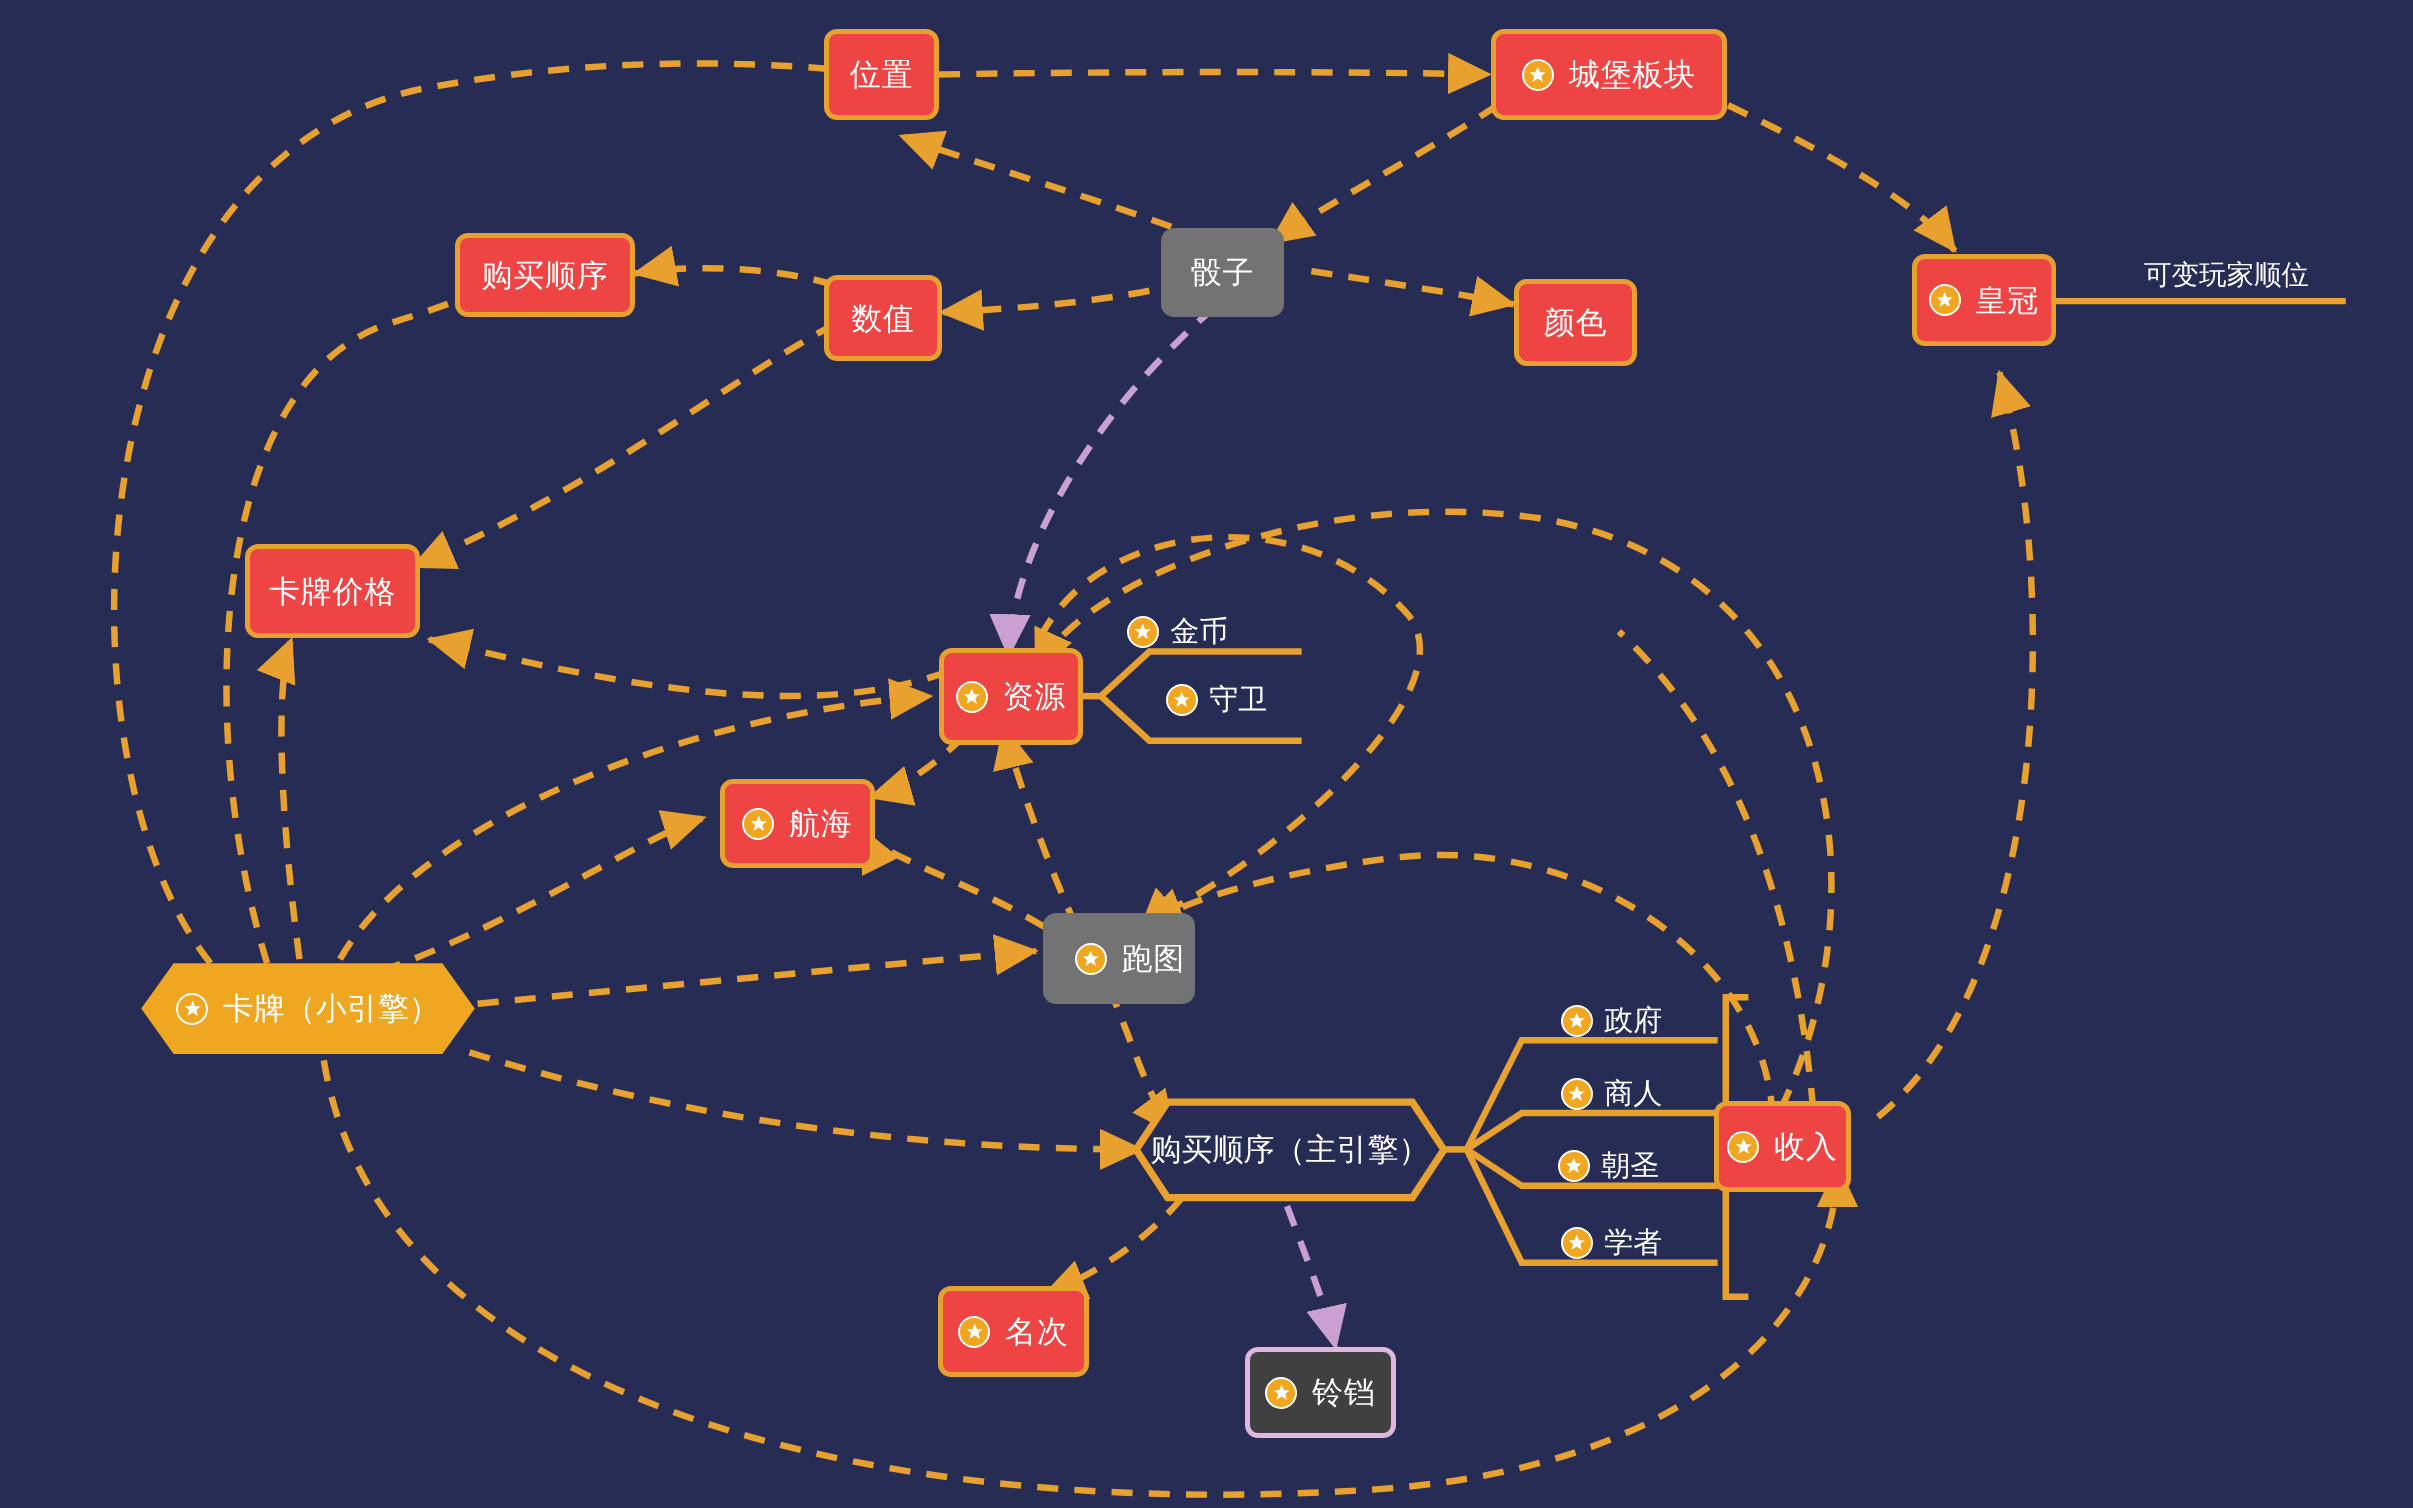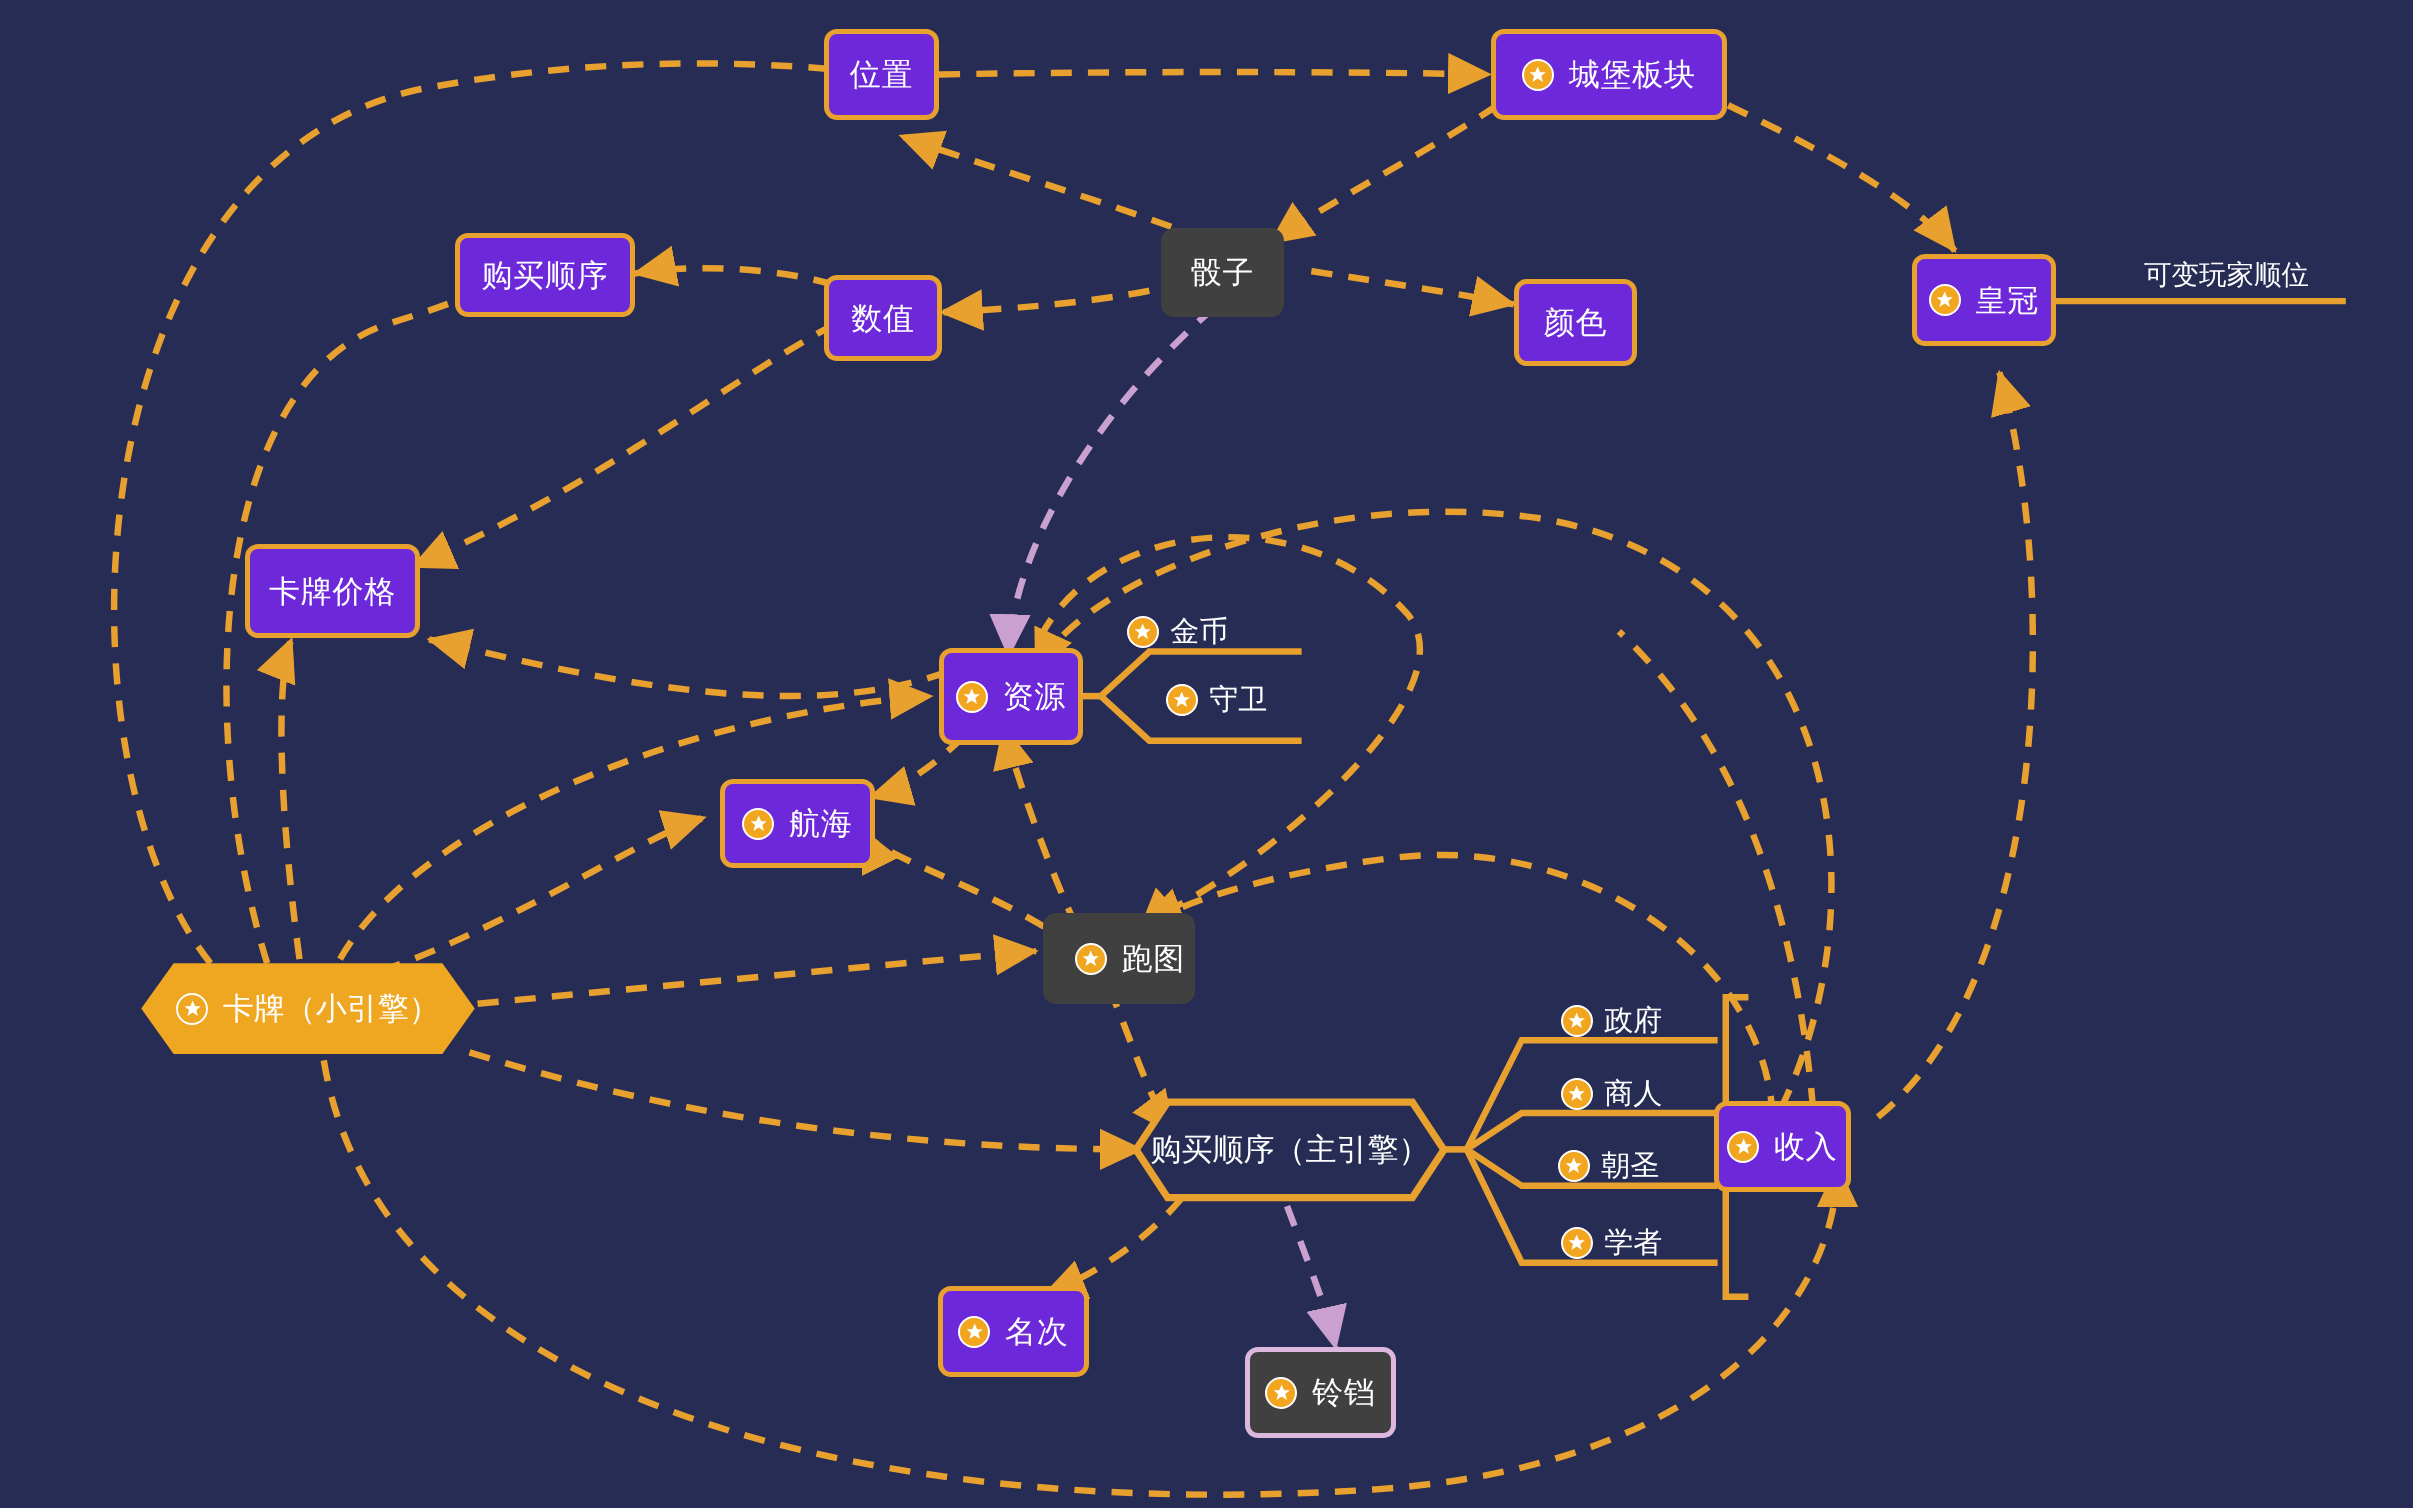--- a/index.html
+++ b/index.html
@@ -7,23 +7,23 @@
        font-family:"Liberation Sans","DejaVu Sans",sans-serif;}
   #canvas{position:absolute;inset:0;width:2413px;height:1508px;}
   svg#edges{position:absolute;left:0;top:0;width:2413px;height:1508px;}
 
   .node{position:absolute;box-sizing:border-box;display:flex;align-items:center;
         justify-content:center;gap:14.6px;color:#FFFFFF;white-space:nowrap;
         font-size:31px;line-height:1;letter-spacing:0.8px;}
   .node .lbl{display:inline-block;}
 
   
-  .box-out{border:5.7px solid #E8A12E;border-radius:13px;background:#6d28d9;}
-  
-  .box-fill{background:#404040;border-radius:13px;border:none;}
+  .box-out{border:5.7px solid #E8A12E;border-radius:13px;background:#ef4444;}
+  
+  .box-fill{background:#737373;border-radius:13px;border:none;}
   
   .box-purple{border:5.7px solid #DCB8DE;border-radius:13px;background:#404040;}
 
   
   .hex{position:absolute;display:flex;align-items:center;justify-content:center;
        gap:14.6px;color:#fff;font-size:31px;white-space:nowrap;}
   .hex .hexbg{position:absolute;inset:0;}
   .hex .hexcontent{position:relative;z-index:2;display:flex;align-items:center;gap:14.6px;}
 
   

